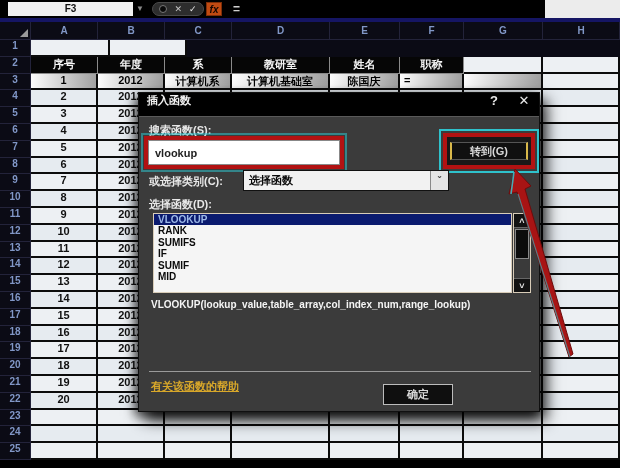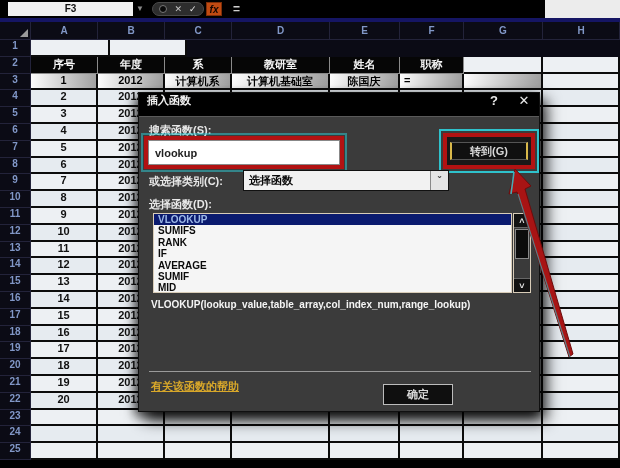--- a/index.html
+++ b/index.html
@@ -418,24 +418,23 @@
   <div id="category-label" class="abs dlg-label">或选择类别(C):</div>
   <div id="category-select" class="abs">
     <div id="category-value">选择函数</div>
     <div id="category-chevron">ˇ</div>
   </div>
 
   <div id="select-label" class="abs dlg-label">选择函数(D):</div>
 
   <div id="function-list" class="abs">
       <div class="fn-item selected">VLOOKUP</div>
+      <div class="fn-item">RANK</div>
       <div class="fn-item">SUMIFS</div>
-      <div class="fn-item">RANK</div>
       <div class="fn-item">IF</div>
-      <div class="fn-item">AVERAGE</div>
       <div class="fn-item">SUMIF</div>
       <div class="fn-item">MID</div>
     </div>
   <div id="list-scrollbar" class="abs">
     <div id="scroll-up" class="scroll-arrow">˄</div>
     <div id="scroll-thumb"></div>
     <div id="scroll-down" class="scroll-arrow">˅</div>
   </div>
 
   <div id="fn-signature" class="abs">VLOOKUP(lookup_value,table_array,col_index_num,range_lookup)</div>

